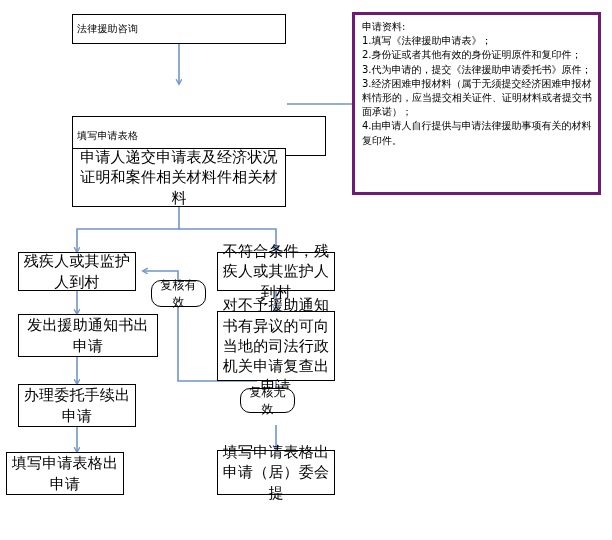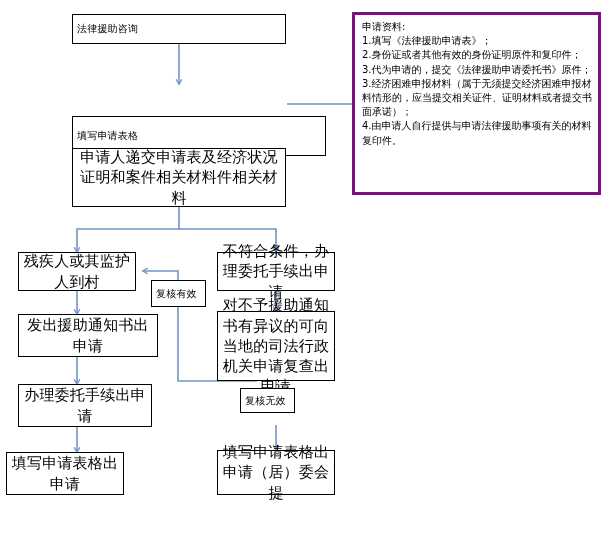--- a/index.html
+++ b/index.html
@@ -32,21 +32,21 @@
     line-height: 1.35;
     letter-spacing: 0.2px;
     z-index: 3;
   }
   .node span {
     display: block;
     padding: 0 4px;
   }
   .fs10 { font-size: 10px; }
   .fs9  { font-size: 15px; }
-  .fs8  { font-size: 10px; }
+  .fs8  { font-size: 12px; border-radius: 10px; }
 
   .infopanel {
     position: absolute;
     box-sizing: border-box;
     border: 3px solid #701a75;
     background: #ffffff;
     color: #000000;
     font-size: 10px;
     line-height: 1.42;
     text-align: left;
@@ -113,28 +113,28 @@
 
   <div class="node fs9" style="left:72px; top:148px; width:214px; height:59px;">
     <span>申请人递交申请表及经济状况证明和案件相关材料件相关材料</span>
   </div>
 
   <div class="node fs9" style="left:18px; top:252px; width:118px; height:39px;">
     <span>残疾人或其监护人到村</span>
   </div>
 
   <div class="node fs9" style="left:217px; top:252px; width:118px; height:39px;">
-    <span>不符合条件，办理委托手续出申请</span>
+    <span>不符合条件，残疾人或其监护人到村</span>
   </div>
 
   <div class="node fs9" style="left:18px; top:314px; width:140px; height:43px;">
     <span>发出援助通知书出申请</span>
   </div>
 
-  <div class="node fs9" style="left:18px; top:384px; width:134px; height:43px;">
+  <div class="node fs9" style="left:18px; top:384px; width:118px; height:43px;">
     <span>办理委托手续出申请</span>
   </div>
 
   <div class="node fs9" style="left:6px; top:452px; width:118px; height:43px;">
     <span>填写申请表格出申请</span>
   </div>
 
   <div class="node fs9" style="left:217px; top:311px; width:118px; height:70px;">
     <span>对不予援助通知书有异议的可向当地的司法行政机关申请复查出申请</span>
   </div>

